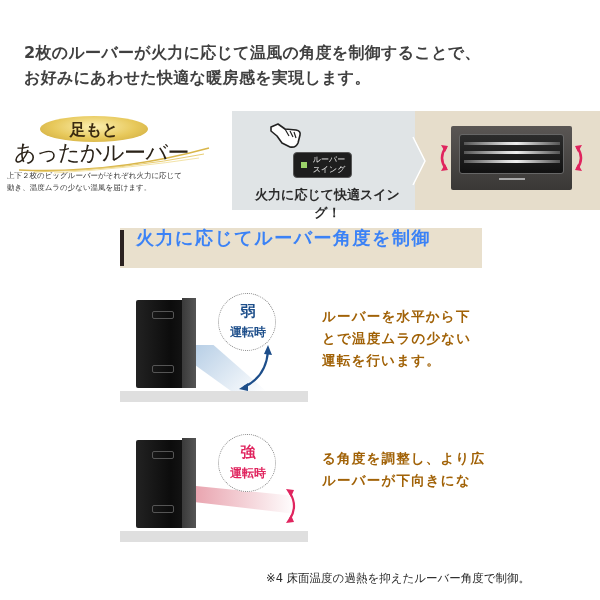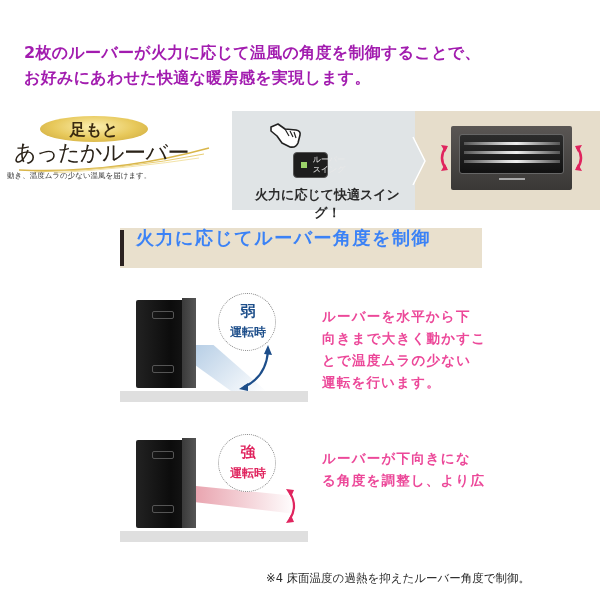--- a/index.html
+++ b/index.html
@@ -1,34 +1,34 @@
 <!DOCTYPE html>
 <html><head>
 <meta charset="utf-8">
 <style>
   * { box-sizing: border-box; margin: 0; padding: 0; }
   html, body { width: 600px; height: 600px; background: #ffffff; overflow: hidden; }
   body { position: relative; font-family: "DejaVu Sans", sans-serif; color: #2a2a2a; }
 
-  .intro { position: absolute; left: 24px; top: 40px; width: 560px; font-size: 16px; font-weight: bold; line-height: 25px; color: #a21caf; letter-spacing: 0.3px; }
+  .intro { position: absolute; left: 24px; top: 40px; width: 560px; font-size: 16px; font-weight: bold; line-height: 25px; color: #404040; letter-spacing: 0.3px; }
 
   .logo-wrap { position: absolute; left: 0; top: 108px; width: 230px; height: 100px; }
   .badge-oval { position: absolute; left: 40px; top: 8px; width: 108px; height: 26px; border-radius: 50%;
     background: radial-gradient(ellipse at 50% 40%, #fbefb0 0%, #e7c85a 55%, #c9a43a 100%); }
   .badge-text { position: absolute; left: 40px; top: 12px; width: 108px; text-align: center; font-family: "DejaVu Serif", serif; font-size: 16px; font-weight: bold; color: #3a2a10; }
   .logo-title { position: absolute; left: 14px; top: 30px; font-family: "DejaVu Serif", serif; font-size: 22px; color: #2a2218; letter-spacing: -0.5px; white-space: nowrap; }
   .swoosh { position: absolute; left: 14px; top: 36px; width: 200px; height: 30px; }
   .logo-desc { position: absolute; left: 7px; top: 170px; font-size: 7.5px; line-height: 12px; color: #333; width: 215px; }
 
   .panel-left { position: absolute; left: 232px; top: 111px; width: 183px; height: 99px; background: #e0e4e6; }
   .panel-right { position: absolute; left: 415px; top: 111px; width: 185px; height: 99px; background: #e6ddcb; }
   .chev { position: absolute; left: 413px; top: 136px; width: 0; height: 0; border-top: 24px solid transparent; border-bottom: 24px solid transparent; border-left: 12px solid #e0e4e6; }
   .chev-line { position: absolute; left: 410px; top: 136px; width: 20px; height: 50px; }
   .hand { position: absolute; left: 268px; top: 121px; width: 36px; height: 30px; }
-  .btn-display { position: absolute; left: 293px; top: 152px; width: 35px; height: 26px; background: #1e1e1e; border-radius: 4px; border: 1px solid #555; }
+  .btn-display { position: absolute; left: 293px; top: 152px; width: 59px; height: 26px; background: #1e1e1e; border-radius: 4px; border: 1px solid #555; }
   .btn-led { position: absolute; left: 7px; top: 9px; width: 6px; height: 6px; background: #9bd26a; }
   .btn-label { position: absolute; left: 15px; top: 2px; width: 40px; font-size: 8px; line-height: 10px; color: #e8e8e8; text-align: center; }
   .swing-caption { position: absolute; left: 245px; top: 186px; width: 165px; text-align: center; font-size: 13px; font-weight: bold; color: #2a2a2a; }
 
   .heater-front { position: absolute; left: 451px; top: 126px; width: 121px; height: 64px; background: linear-gradient(#5a5654, #3a3836); border-radius: 2px; }
   .heater-window { position: absolute; left: 8px; top: 8px; width: 105px; height: 40px; background: linear-gradient(#2c2c2c, #111); border-radius: 3px; border: 1px solid #666; }
   .louver { position: absolute; left: 4px; width: 96px; height: 3px; background: linear-gradient(90deg, #555, #ddd 45%, #eee 55%, #555); }
   .brand-tag { position: absolute; left: 48px; top: 52px; width: 26px; height: 2px; background: #aaa; }
   .arrow-red { position: absolute; width: 14px; height: 30px; }
 
@@ -39,21 +39,21 @@
   .floor { position: absolute; height: 11px; background: #dfdfdf; }
   .unit { position: absolute; width: 58px; height: 88px; background: linear-gradient(90deg, #222, #0c0c0c 60%, #1a1a1a); border-radius: 2px; }
   .unit-side { position: absolute; width: 14px; height: 90px; background: linear-gradient(90deg, #3a3a3a, #555); }
   .unit-handle { position: absolute; left: 16px; width: 22px; height: 8px; border: 1.5px solid #555; border-radius: 2px; }
   .flow-blue { position: absolute; left: 196px; top: 345px; width: 70px; height: 46px; background: linear-gradient(135deg, #b8cfe6, rgba(255,255,255,0)); clip-path: polygon(0 0, 25% 0, 100% 100%, 50% 100%, 0 45%); }
   .flow-red { position: absolute; left: 196px; top: 486px; width: 100px; height: 36px; background: linear-gradient(90deg, #e9a5b0, rgba(255,255,255,0)); clip-path: polygon(0 0, 100% 28%, 100% 78%, 0 45%); }
   .mode-circle { position: absolute; width: 58px; height: 58px; border-radius: 50%; border: 1.2px dotted #888; background: #fff; }
   .mode-big { position: absolute; left: 0; width: 58px; text-align: center; font-size: 15px; font-weight: bold; }
   .mode-small { position: absolute; left: 0; width: 58px; text-align: center; font-size: 12px; font-weight: bold; }
 
-  .desc { position: absolute; font-size: 13.5px; line-height: 22px; color: #ec4899; font-weight: bold; letter-spacing: 1.2px; }
+  .desc { position: absolute; font-size: 13.5px; line-height: 22px; color: #a16207; font-weight: bold; letter-spacing: 1.2px; }
   .sup { font-size: 7px; vertical-align: top; letter-spacing: 0; }
   .footnote { position: absolute; left: 266px; top: 571px; font-size: 11.5px; color: #2a2a2a; white-space: nowrap; }
 </style>
 </head>
 <body>
 
 <div class="intro">
   <div>2枚のルーバーが火力に応じて温風の角度を制御することで、</div>
   <div>お好みにあわせた快適な暖房感を実現します。</div>
 </div>
@@ -62,20 +62,21 @@
   <div class="badge-oval"></div>
   <div class="badge-text">足もと</div>
   <svg class="swoosh" viewBox="0 0 200 30">
     <path d="M5 26 Q100 30 195 4" stroke="#d9b64a" stroke-width="1.5" fill="none"></path>
     <path d="M20 28 Q110 26 190 10" stroke="#e8cd72" stroke-width="1" fill="none"></path>
     <path d="M40 29 Q120 24 185 14" stroke="#f0dc90" stroke-width="0.8" fill="none"></path>
   </svg>
   <div class="logo-title">あったかルーバー</div>
 </div>
 <div class="logo-desc">
+  <div>上下２枚のビッグルーバーがそれぞれ火力に応じて</div>
   <div>動き、温度ムラの少ない温風を届けます。</div>
 </div>
 
 <div class="panel-left"></div>
 <div class="panel-right"></div>
 <div class="chev"></div>
 <svg class="chev-line" viewBox="0 0 20 50">
   <path d="M3 1 L15 25 L3 49" stroke="#ffffff" stroke-width="1.5" fill="none"></path>
 </svg>
 
@@ -124,38 +125,37 @@
 <div class="mode-circle" style="left:218px;top:293px">
   <div class="mode-big" style="top:8px;color:#1d4e8a">弱</div>
   <div class="mode-small" style="top:30px;color:#1d4e8a">運転時</div>
 </div>
 <svg style="position:absolute;left:236px;top:343px;width:40px;height:50px" viewBox="0 0 40 50">
   <path d="M32 8 Q30 34 8 44" stroke="#1d4e8a" stroke-width="2.2" fill="none"></path>
   <path d="M32 2 L36 12 L28 11 Z M3 46 L12 40 L12 48 Z" fill="#1d4e8a"></path>
 </svg>
 <div class="desc" style="left:322px;top:305px">
   <div>ルーバーを水平から下</div>
-  <div>向きまで大きく動かすこ</div>
   <div>とで温度ムラの少ない</div>
   <div>運転を行います。</div>
 </div>
 
 <div class="floor" style="left:120px;top:531px;width:188px"></div>
 <div class="unit" style="left:136px;top:440px">
   <div class="unit-handle" style="top:11px"></div>
   <div class="unit-handle" style="top:65px"></div>
 </div>
 <div class="unit-side" style="left:182px;top:438px"></div>
 <div class="flow-red"></div>
 <div class="mode-circle" style="left:218px;top:434px">
   <div class="mode-big" style="top:8px;color:#e0245e">強</div>
   <div class="mode-small" style="top:30px;color:#e0245e">運転時</div>
 </div>
 <svg style="position:absolute;left:284px;top:487px;width:16px;height:38px" viewBox="0 0 16 38">
   <path d="M6 6 Q14 19 6 32" stroke="#e0245e" stroke-width="2.2" fill="none"></path>
   <path d="M2 2 L10 3 L7 10 Z M2 36 L10 35 L7 28 Z" fill="#e0245e"></path>
 </svg>
 <div class="desc" style="left:322px;top:447px">
+  <div>る角度を調整し、より広</div>
   <div>ルーバーが下向きにな</div>
-  <div>る角度を調整し、より広</div>
 </div>
 
 <div class="footnote">※4 床面温度の過熱を抑えたルーバー角度で制御。</div>
 
 </body></html>

